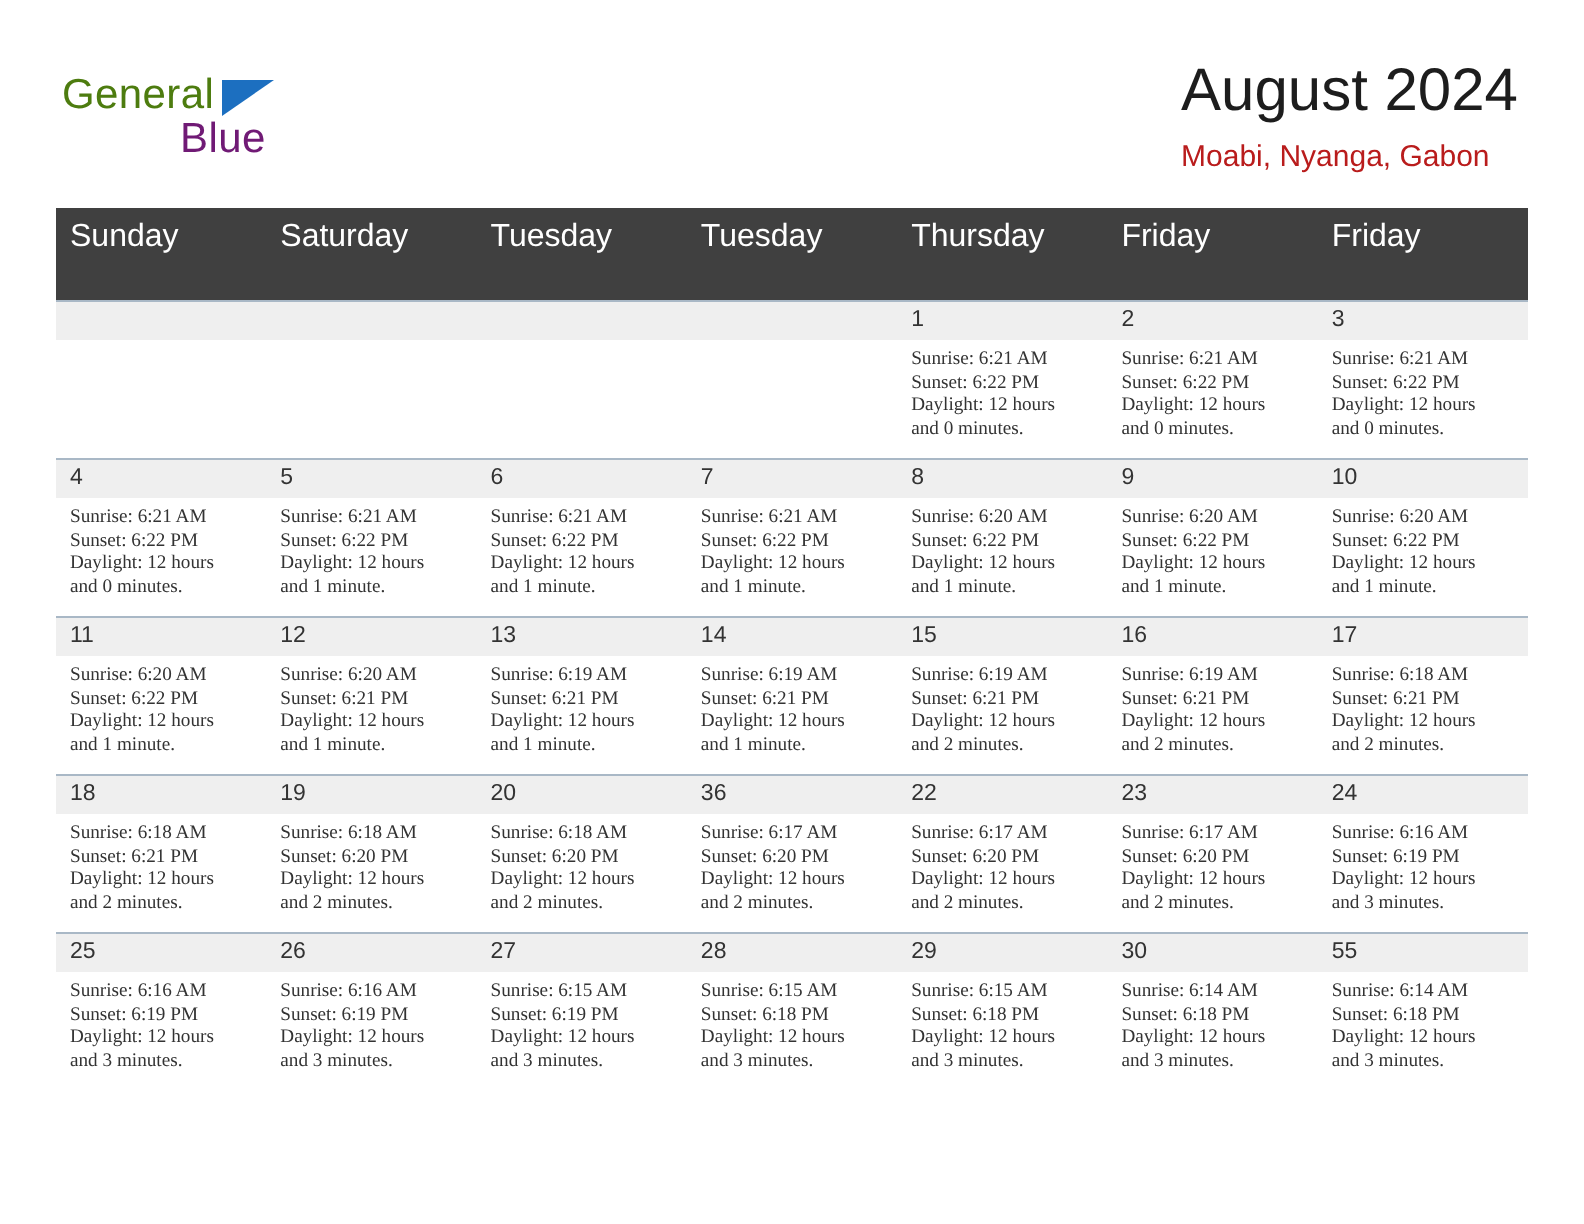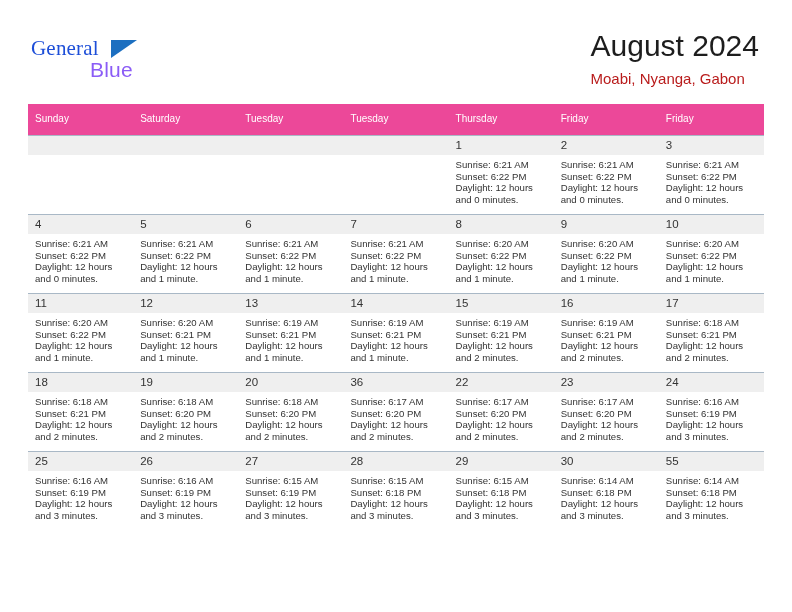--- a/index.html
+++ b/index.html
@@ -35,39 +35,39 @@
     top: 36px;
     width: 220px;
     height: 52px;
   }
   .brand-general {
     position: absolute;
     left: 0;
     top: 0;
     font-size: 21px;
     letter-spacing: 0.2px;
-    color: #1d4ed8;
-    font-family: Liberation Serif, serif;
+    color: #4d7c0f;
+    font-family: Liberation Sans, sans-serif;
   }
   .brand-triangle {
     position: absolute;
     left: 80px;
     top: 4px;
     width: 0;
     height: 0;
     border-left: 26px solid #1c6fc0;
     border-bottom: 18px solid transparent;
   }
   .brand-blue {
     position: absolute;
     left: 59px;
     top: 22px;
     font-size: 21px;
     letter-spacing: 0.2px;
-    color: #8b5cf6;
+    color: #701a75;
     font-family: "Liberation Sans", sans-serif;
   }
   .title-block {
     position: absolute;
     right: 33px;
     top: 28px;
     text-align: left;
   }
   .cal-title {
     font-size: 30px;
@@ -87,26 +87,26 @@
   
   .calendar {
     position: absolute;
     left: 28px;
     top: 104px;
     width: 736px;
     border-collapse: collapse;
     table-layout: fixed;
   }
   .calendar th {
-    background: #ec4899;
+    background: #404040;
     color: #ffffff;
     font-weight: normal;
-    font-size: 10px;
+    font-size: 16px;
     text-align: left;
-    padding: 5px 0 7px 7px;
+    padding: 5px 0 22px 7px;
     height: 19px;
     border: none;
   }
   .calendar td {
     width: 105.14px;
     height: 78px;
     vertical-align: top;
     padding: 0;
     border-top: 1px solid #a9b8c6;
     background: #ffffff;
@@ -121,20 +121,21 @@
     line-height: 13px;
   }
   td.empty .daynum {
     color: transparent;
   }
   .daybody {
     padding: 4px 5px 0 7px;
     font-size: 9.6px;
     line-height: 11.6px;
     color: #333333;
+    font-family: Liberation Serif, serif;
   }
   .daybody div {
     white-space: nowrap;
   }
   .daybody .dl1,
   .daybody .dl2 {
     white-space: normal;
   }
 </style>
 </head>

